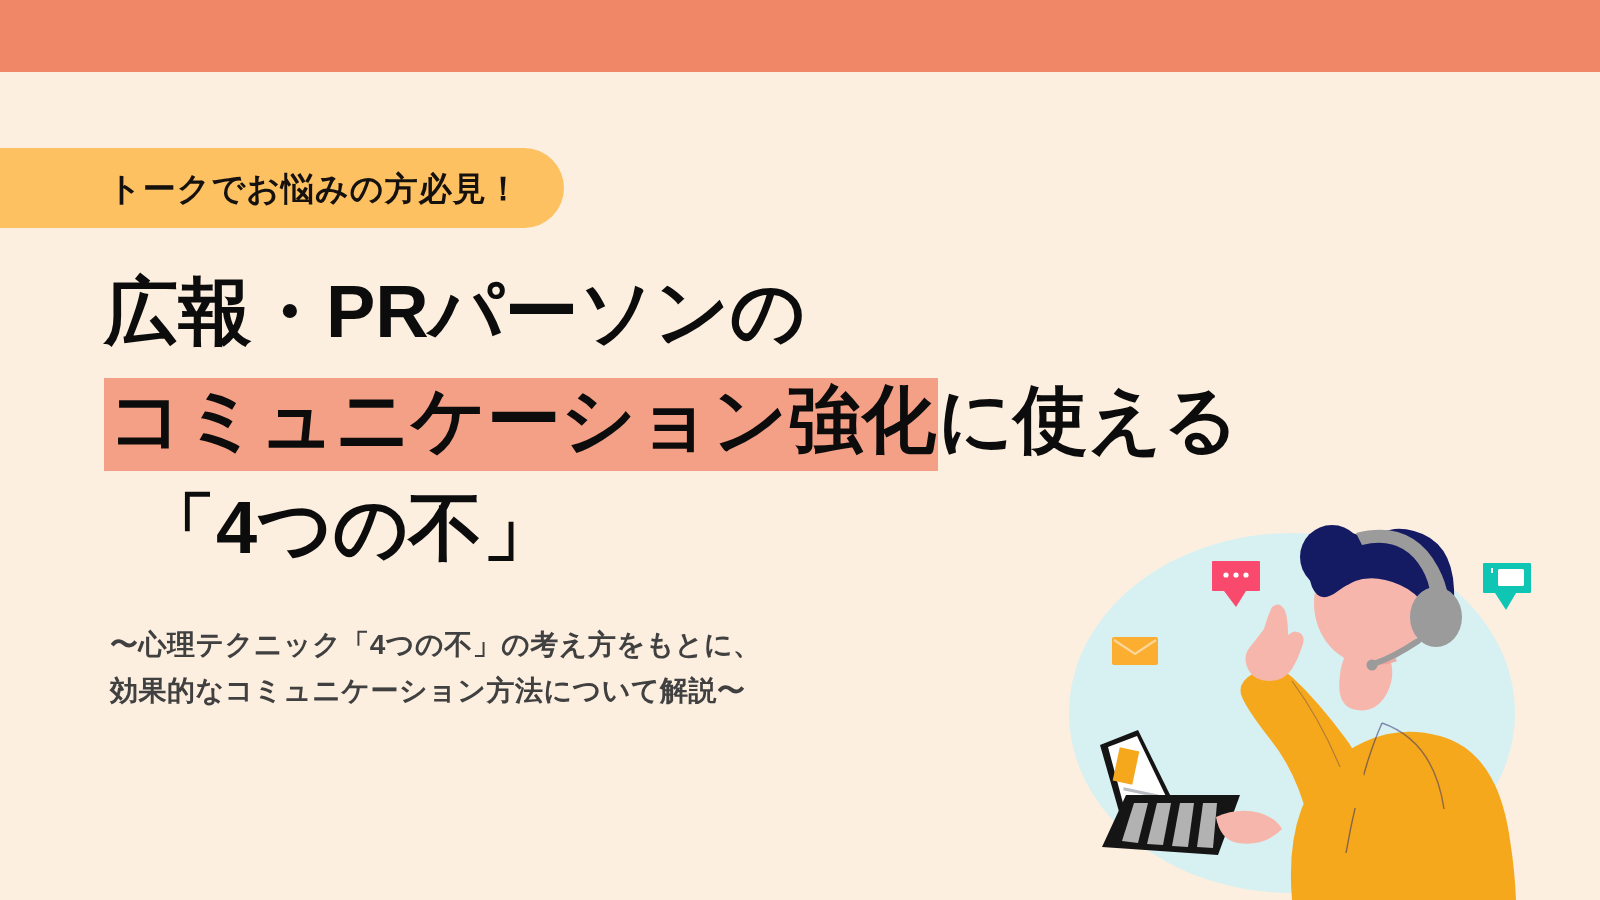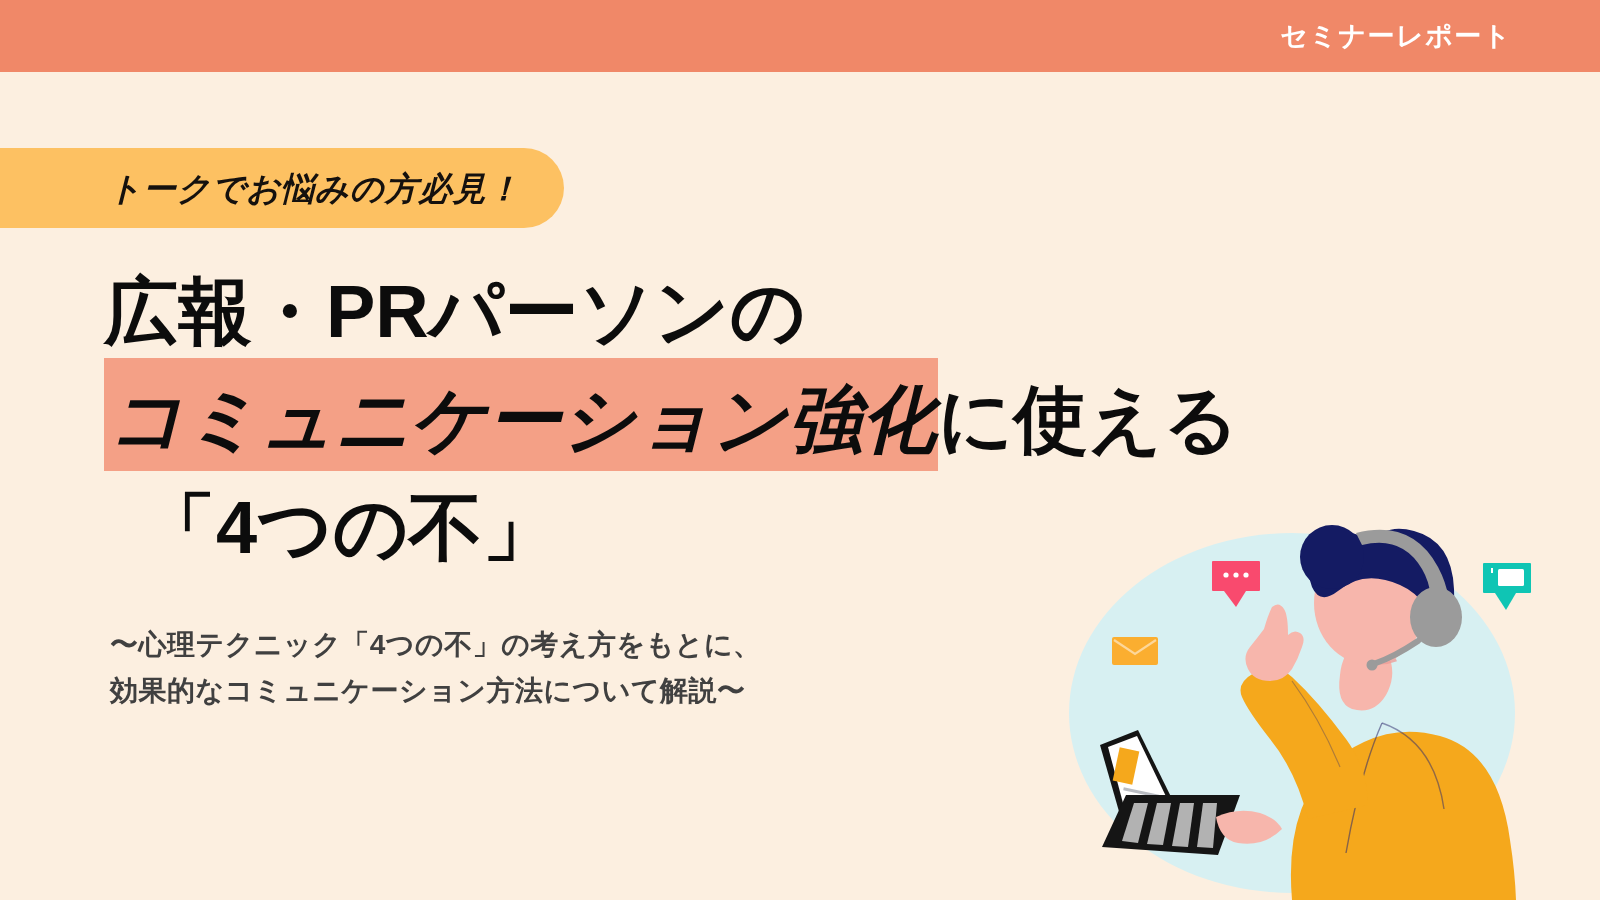--- a/index.html
+++ b/index.html
@@ -47,21 +47,20 @@
   }
   .badge-label {
     position: absolute;
     left: 108px;
     top: 167px;
     font-size: 33px;
     font-weight: 700;
     color: #15110E;
     letter-spacing: 1px;
     white-space: nowrap;
-    font-style: italic;
   }
 
   
   .headline {
     position: absolute;
     left: 104px;
     top: 258px;
     width: 1260px;
   }
   .hl-line {
@@ -72,22 +71,21 @@
     letter-spacing: 0px;
     white-space: nowrap;
   }
   .hl-line.indent {
     padding-left: 38px;
   }
   .hl-hi {
     background: #F4A086;
     box-decoration-break: clone;
     -webkit-box-decoration-break: clone;
-    padding: 20px 2px 10px 4px;
-    font-style: italic;
+    padding: 0 2px 10px 4px;
   }
 
   
   .subtitle {
     position: absolute;
     left: 110px;
     top: 622px;
     width: 720px;
   }
   .sub-line {
@@ -108,21 +106,20 @@
     height: 405px;
   }
   .illo svg { display: block; }
 </style>
 </head>
 <body>
 
 <div class="canvas">
 
   <div class="top-band"></div>
-  <div class="top-band-label">セミナーレポート</div>
 
   <div class="badge"></div>
   <div class="badge-label">トークでお悩みの方必見！</div>
 
   <div class="headline">
     <div class="hl-line">広報・PRパーソンの</div>
     <div class="hl-line"><span class="hl-hi">コミュニケーション強化</span><span>に使える</span></div>
     <div class="hl-line indent">「4つの不」</div>
   </div>
 

